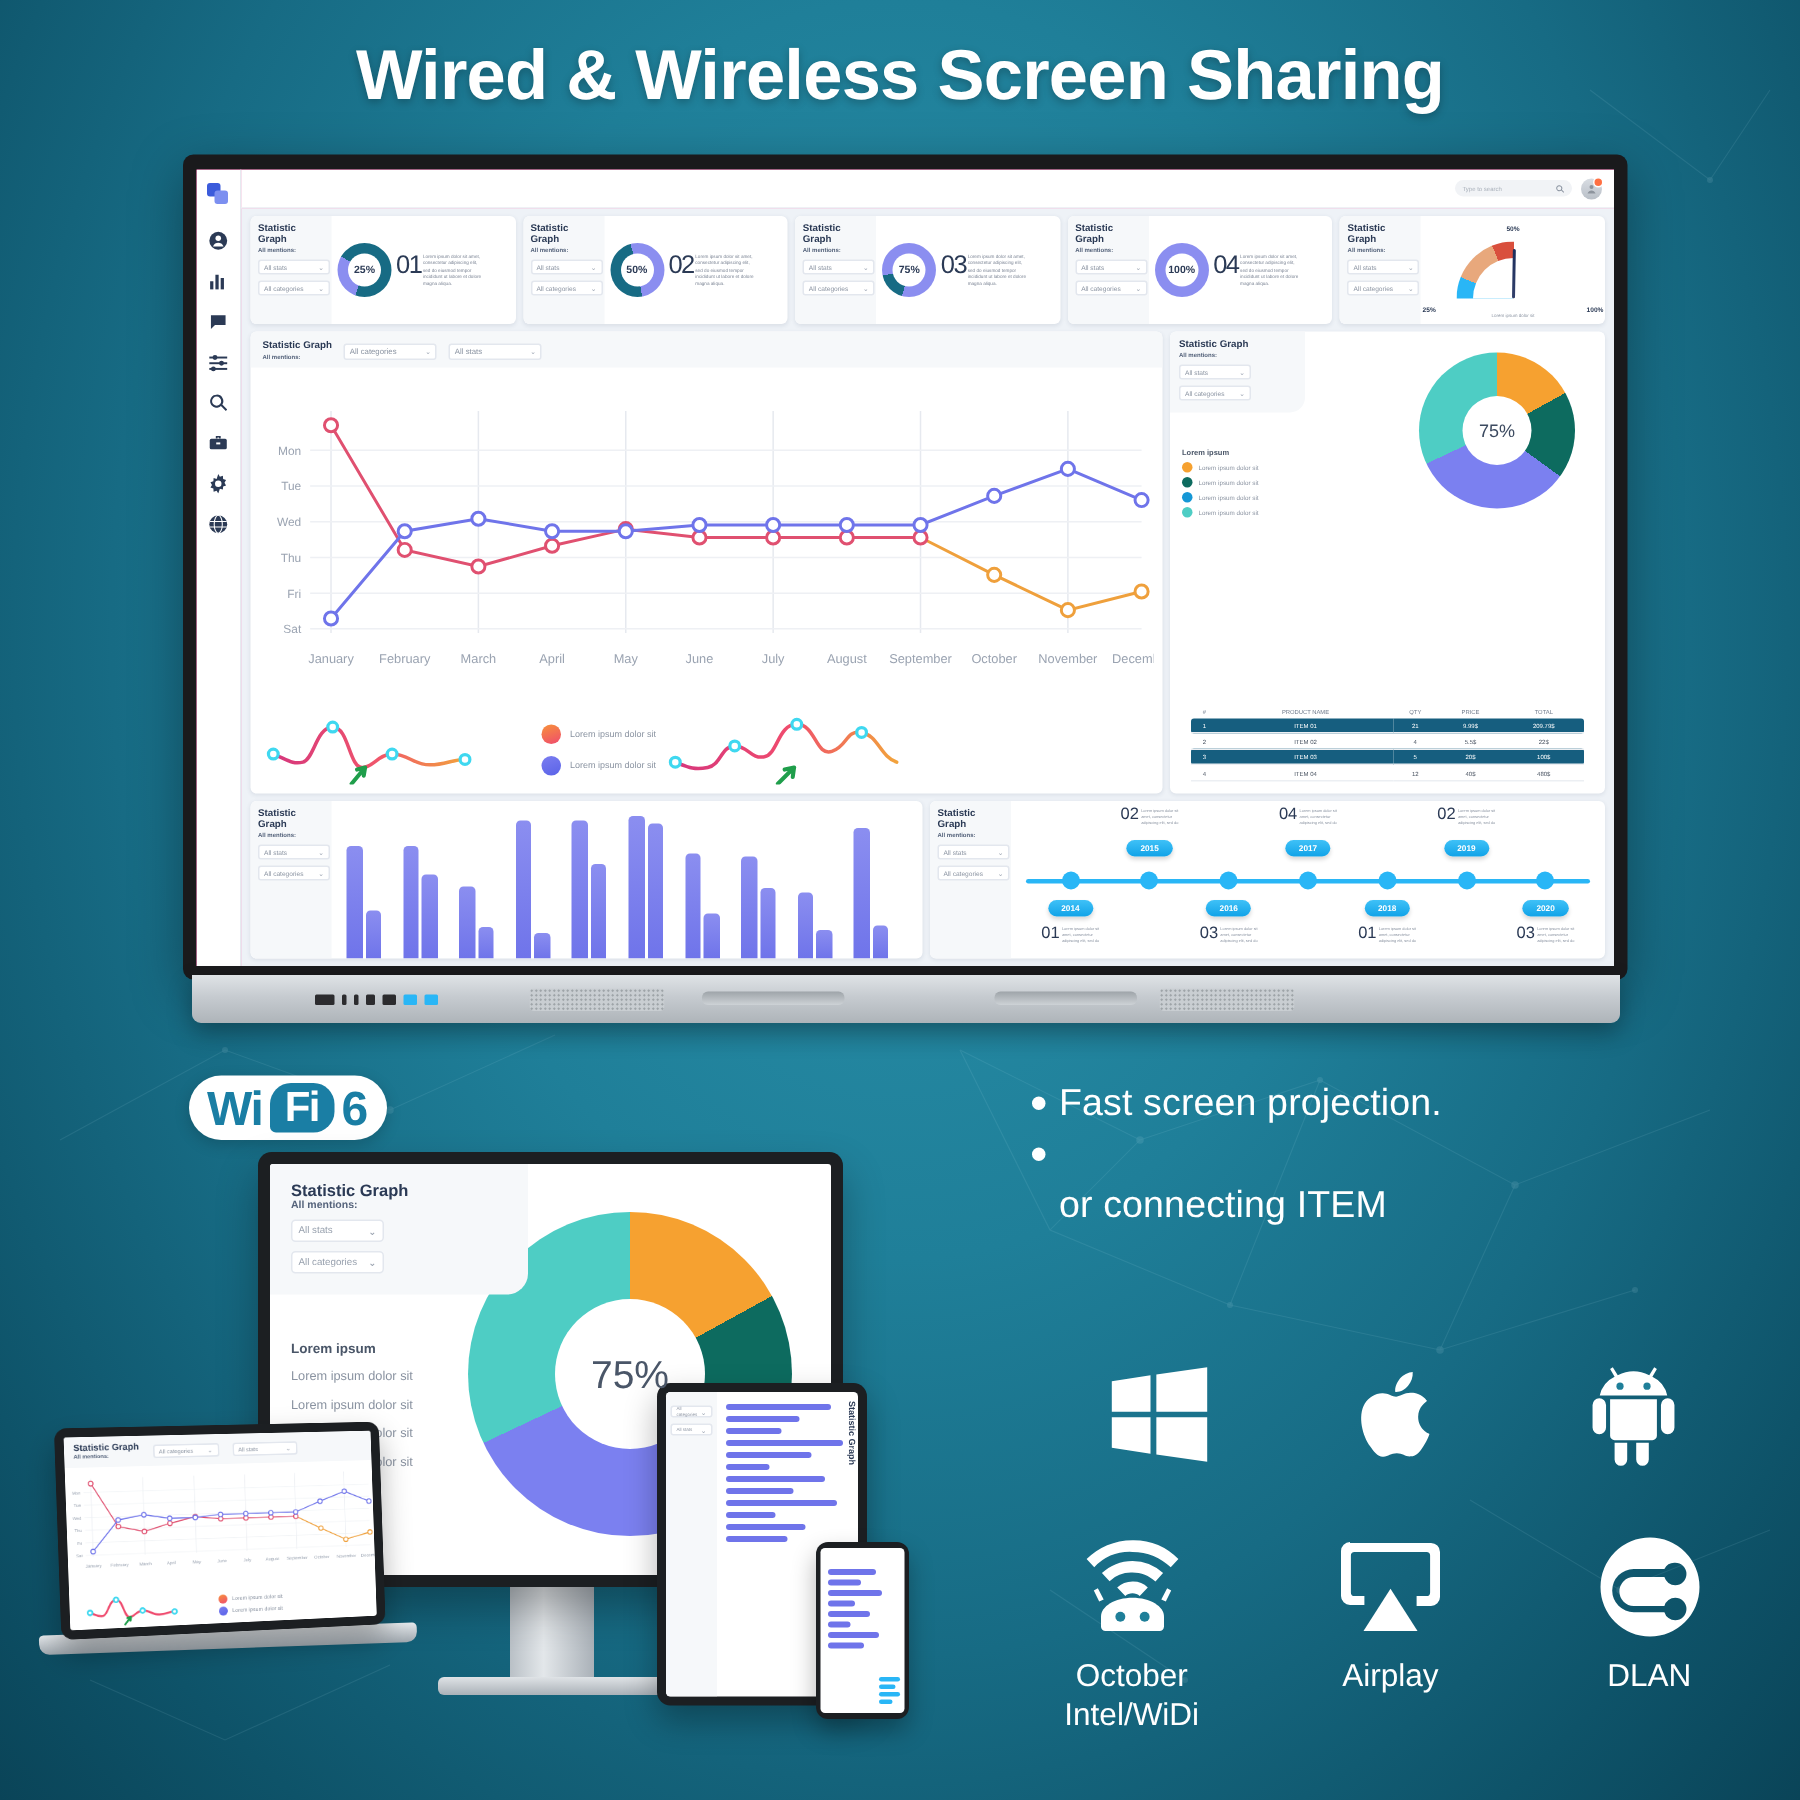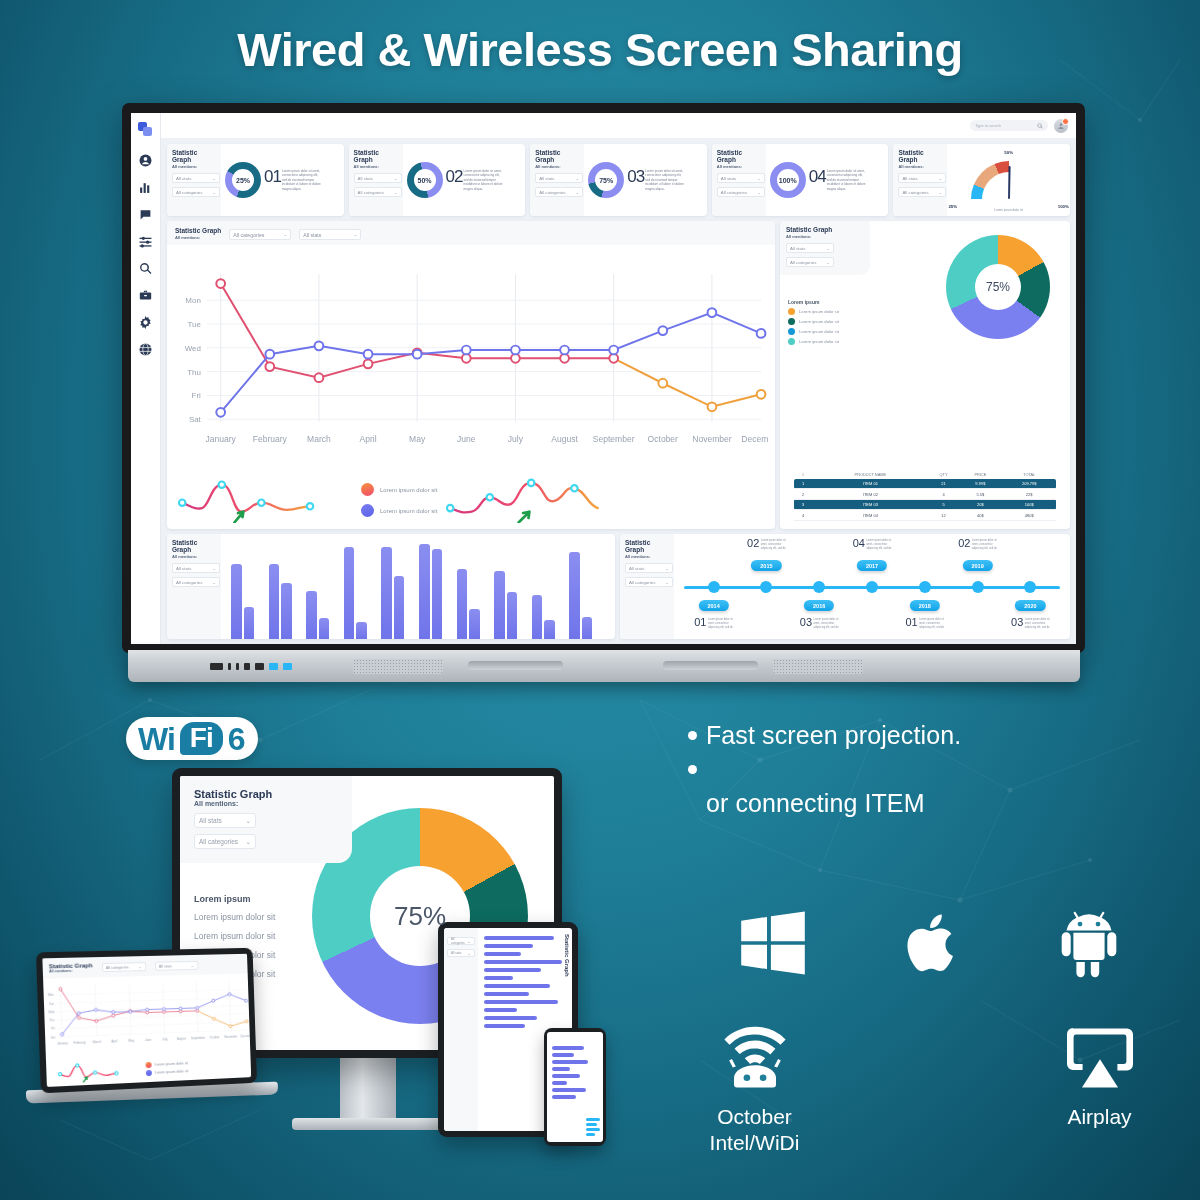--- a/index.html
+++ b/index.html
@@ -1018,13 +1018,19 @@
   </div>
 
   <div class="proto">
     <svg width="72" height="72" viewBox="0 0 24 24">
       <path d="M3 2.2h18a2 2 0 012 2v10a2 2 0 01-2 2h-3.2v-2.2H20a.8.8 0 00.8-.8V5a.8.8 0 00-.8-.8H4a.8.8 0 00-.8.8v8.2a.8.8 0 00.8.8h2.2V16H3a2 2 0 01-2-2v-10a2 2 0 012-2z"></path>
       <path d="M12 12.4l6 9.4H6z"></path>
     </svg>
     <div class="pl">Airplay</div>
   </div>
 
+  <div class="proto">
+    <svg width="72" height="72" viewBox="0 0 24 24">
+      <path d="M12 1a11 11 0 100 22 11 11 0 000-22zm5.6 5.6a2.5 2.5 0 110 5 2.5 2.5 0 01-2.4-1.8H8.4a3.2 3.2 0 100 6.4h6.8a2.5 2.5 0 012.4-1.8 2.5 2.5 0 110 5 2.5 2.5 0 01-2.4-1.8H8.4a4.8 4.8 0 010-9.6h6.8a2.5 2.5 0 012.4-1.4z"></path>
+    </svg>
+    <div class="pl">DLAN</div>
+  </div>
 </div>
 
 </body></html>

